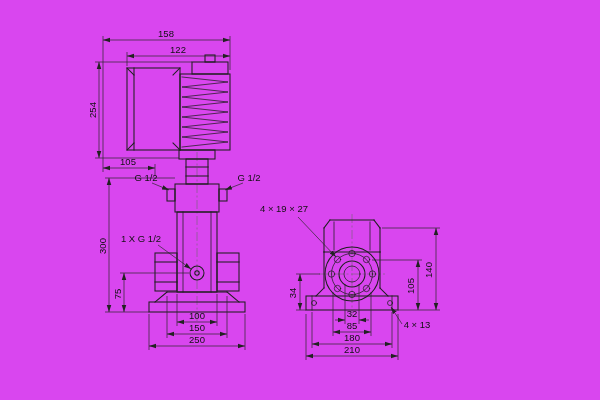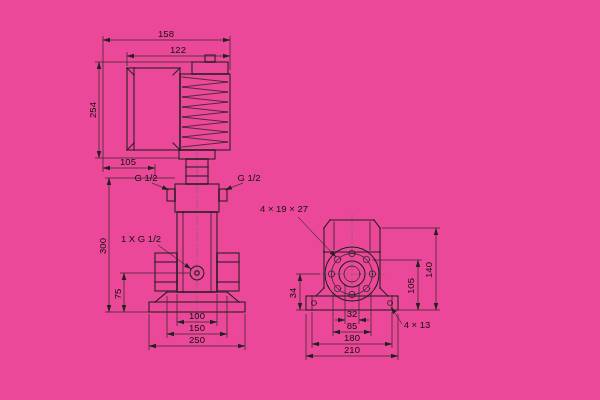--- a/index.html
+++ b/index.html
@@ -1,16 +1,16 @@
 <!DOCTYPE html>
 <html><head>
 <meta charset="utf-8">
 <style>
   html,body{margin:0;padding:0;background:#fff}
-  .canvas{width:600px;height:400px;background:#ec4899;position:relative;overflow:hidden}
+  .canvas{width:600px;height:400px;background:#d946ef;position:relative;overflow:hidden}
   svg{display:block}
   .ol{fill:none;stroke:#1f1f1f;stroke-width:1.05;stroke-linecap:square}
   .olt{fill:none;stroke:#1f1f1f;stroke-width:.75}
   .dl{fill:none;stroke:#2a2a2a;stroke-width:.7}
   .ldr{fill:none;stroke:#2a2a2a;stroke-width:.7}
   .cl{fill:none;stroke:#666;stroke-width:.55;stroke-dasharray:9 2.5 2 2.5}
   .dim{font-family:"Liberation Sans","DejaVu Sans",sans-serif;font-size:9.5px;fill:#111;text-anchor:middle}
 </style>
 </head>
 <body>

